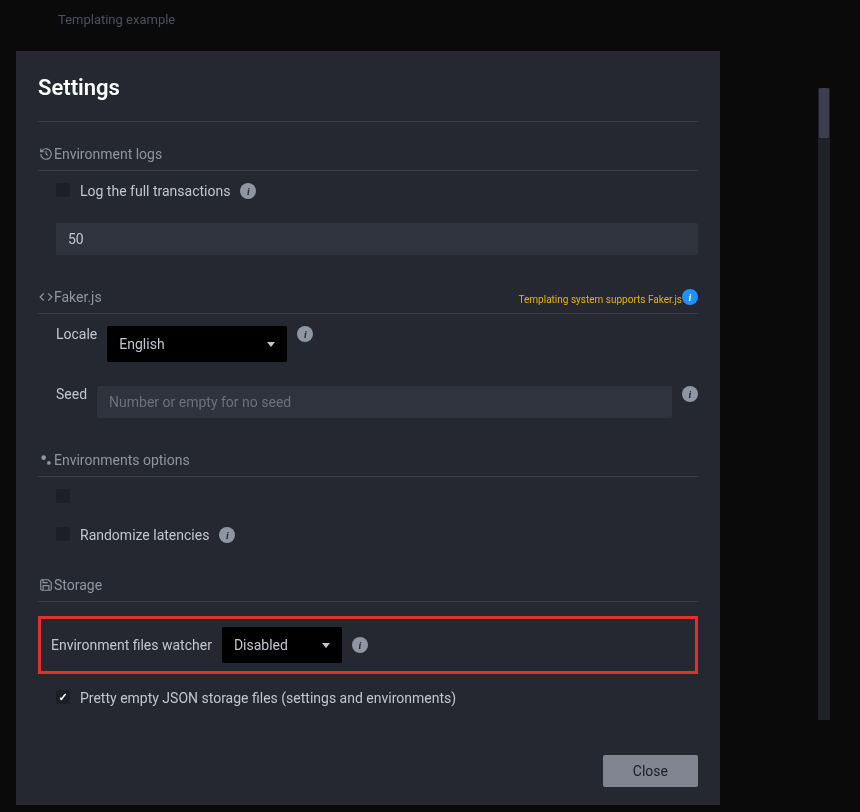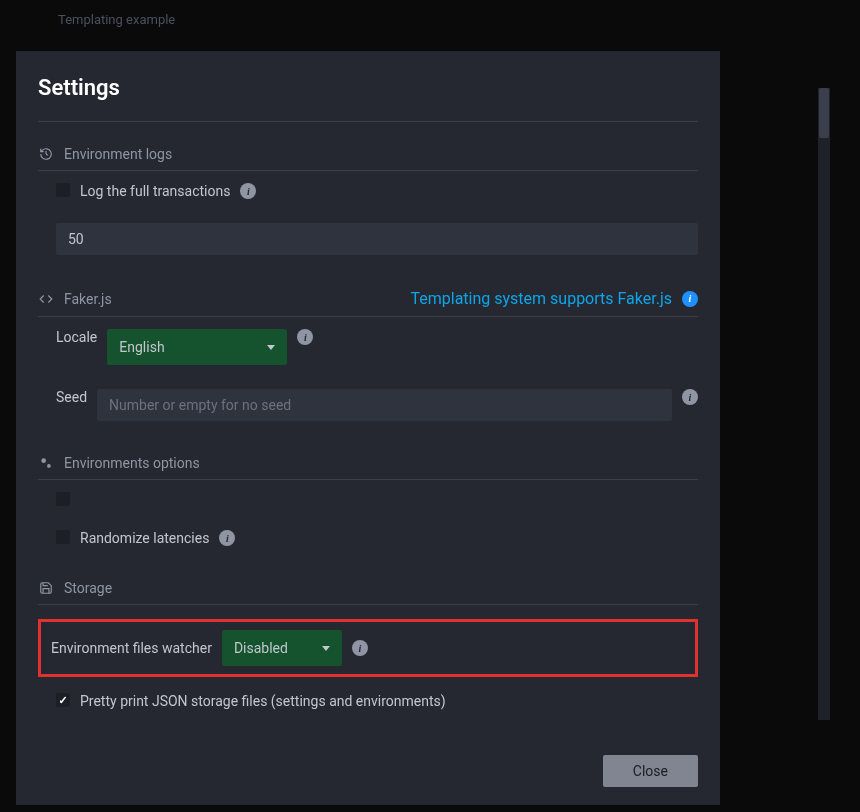--- a/index.html
+++ b/index.html
@@ -64,33 +64,32 @@
       background: #3a3f4b;
       border-radius: 2px;
     }
     .cut-top {
       border-bottom: 1px solid #3a3f4b;
       height: 10px;
       margin-bottom: 16px;
     }
     .section-header {
       display: flex;
-      align-items: center;
-      gap: 10px;
+      align-items: flex-end;
       border-bottom: 1px solid #3a3f4b;
       padding: 8px 0 8px 0;
       margin-top: 14px;
       color: #8f95a3;
     }
     .section-header .spacer {
       flex: 1;
     }
     .section-header .right-label {
-      color: #0ea5e9;
-      font-size: 16px;
+      color: #eab308;
+      font-size: 10px;
     }
     .info-icon {
       display: inline-flex;
       align-items: center;
       justify-content: center;
       width: 16px;
       height: 16px;
       border-radius: 50%;
       background: #8f95a3;
       color: #252830;
@@ -135,21 +134,21 @@
       border: none;
       color: #c2c6cf;
       padding: 8px 12px;
       font-size: 14px;
       border-radius: 2px;
     }
     .input-text::placeholder {
       color: #6c7180;
     }
     .select {
-      background: #14532d;
+      background: #000000;
       border: none;
       color: #c2c6cf;
       padding: 8px 12px;
       height: 36px;
       font-size: 14px;
       display: inline-flex;
       align-items: center;
       justify-content: space-between;
       gap: 30px;
       border-radius: 2px;
@@ -285,21 +284,21 @@
     <div class="highlight-box">
       <span class="field-label">Environment files watcher</span>
       <div class="select" style="width:120px">
         <span>Disabled</span>
         <span class="caret"></span>
       </div>
       <span class="info-icon">i</span>
     </div>
     <div class="row">
       <span class="checkbox checked"></span>
-      <span class="label">Pretty print JSON storage files (settings and environments)</span>
+      <span class="label">Pretty empty JSON storage files (settings and environments)</span>
     </div>
 
     <div class="section-header">
       
       
     </div>
 
   </div>
 
   <div class="modal-footer">

